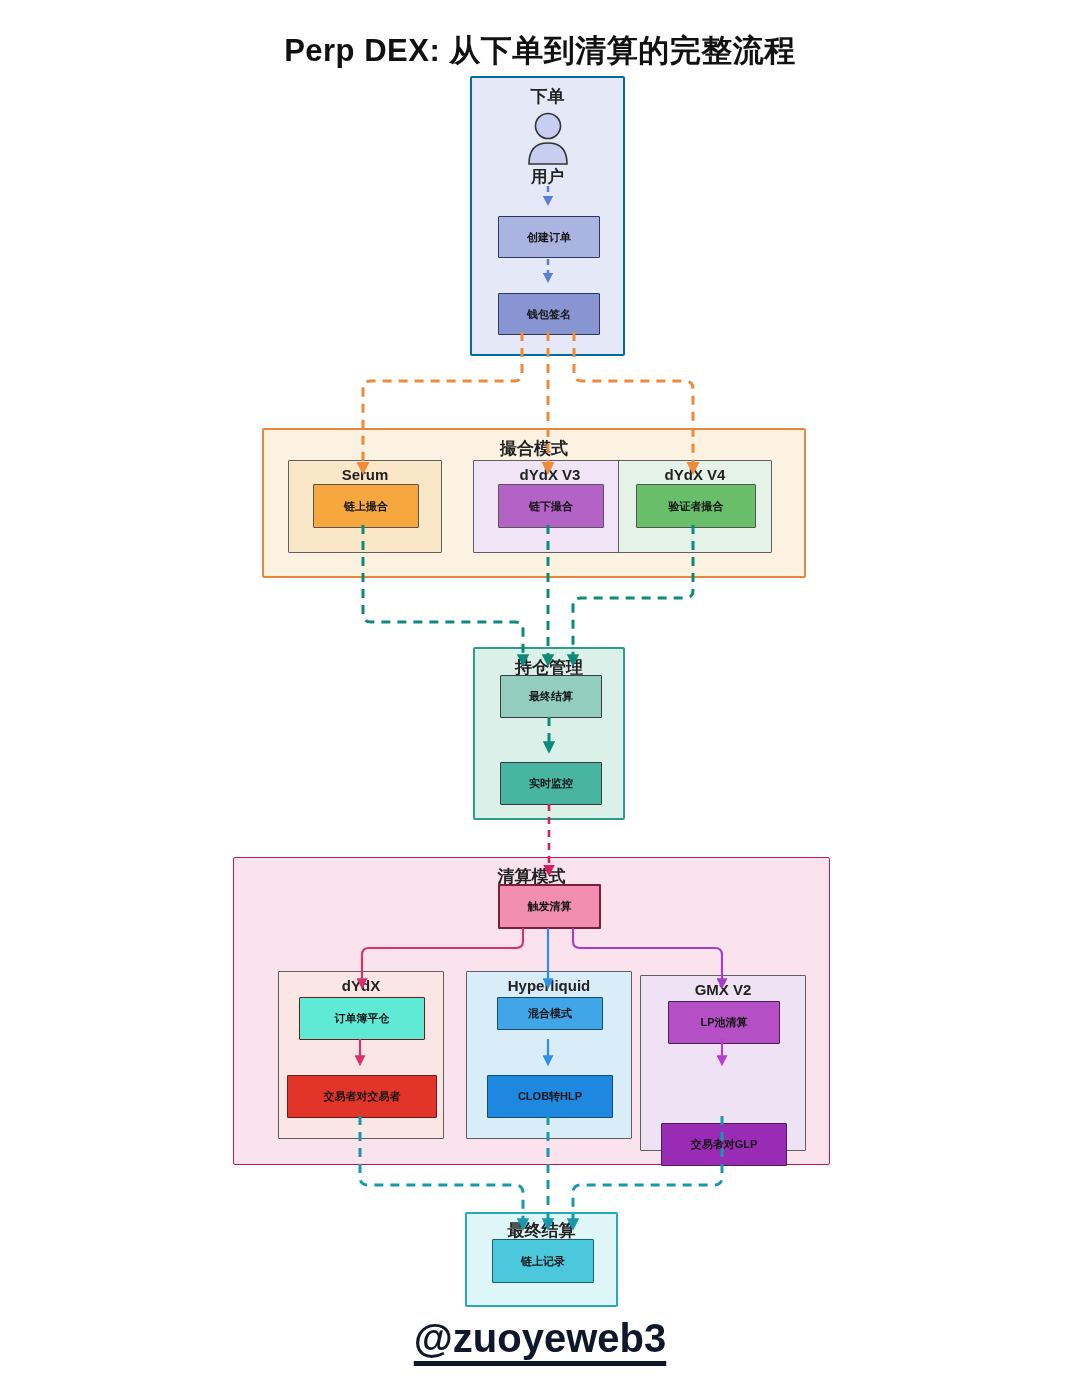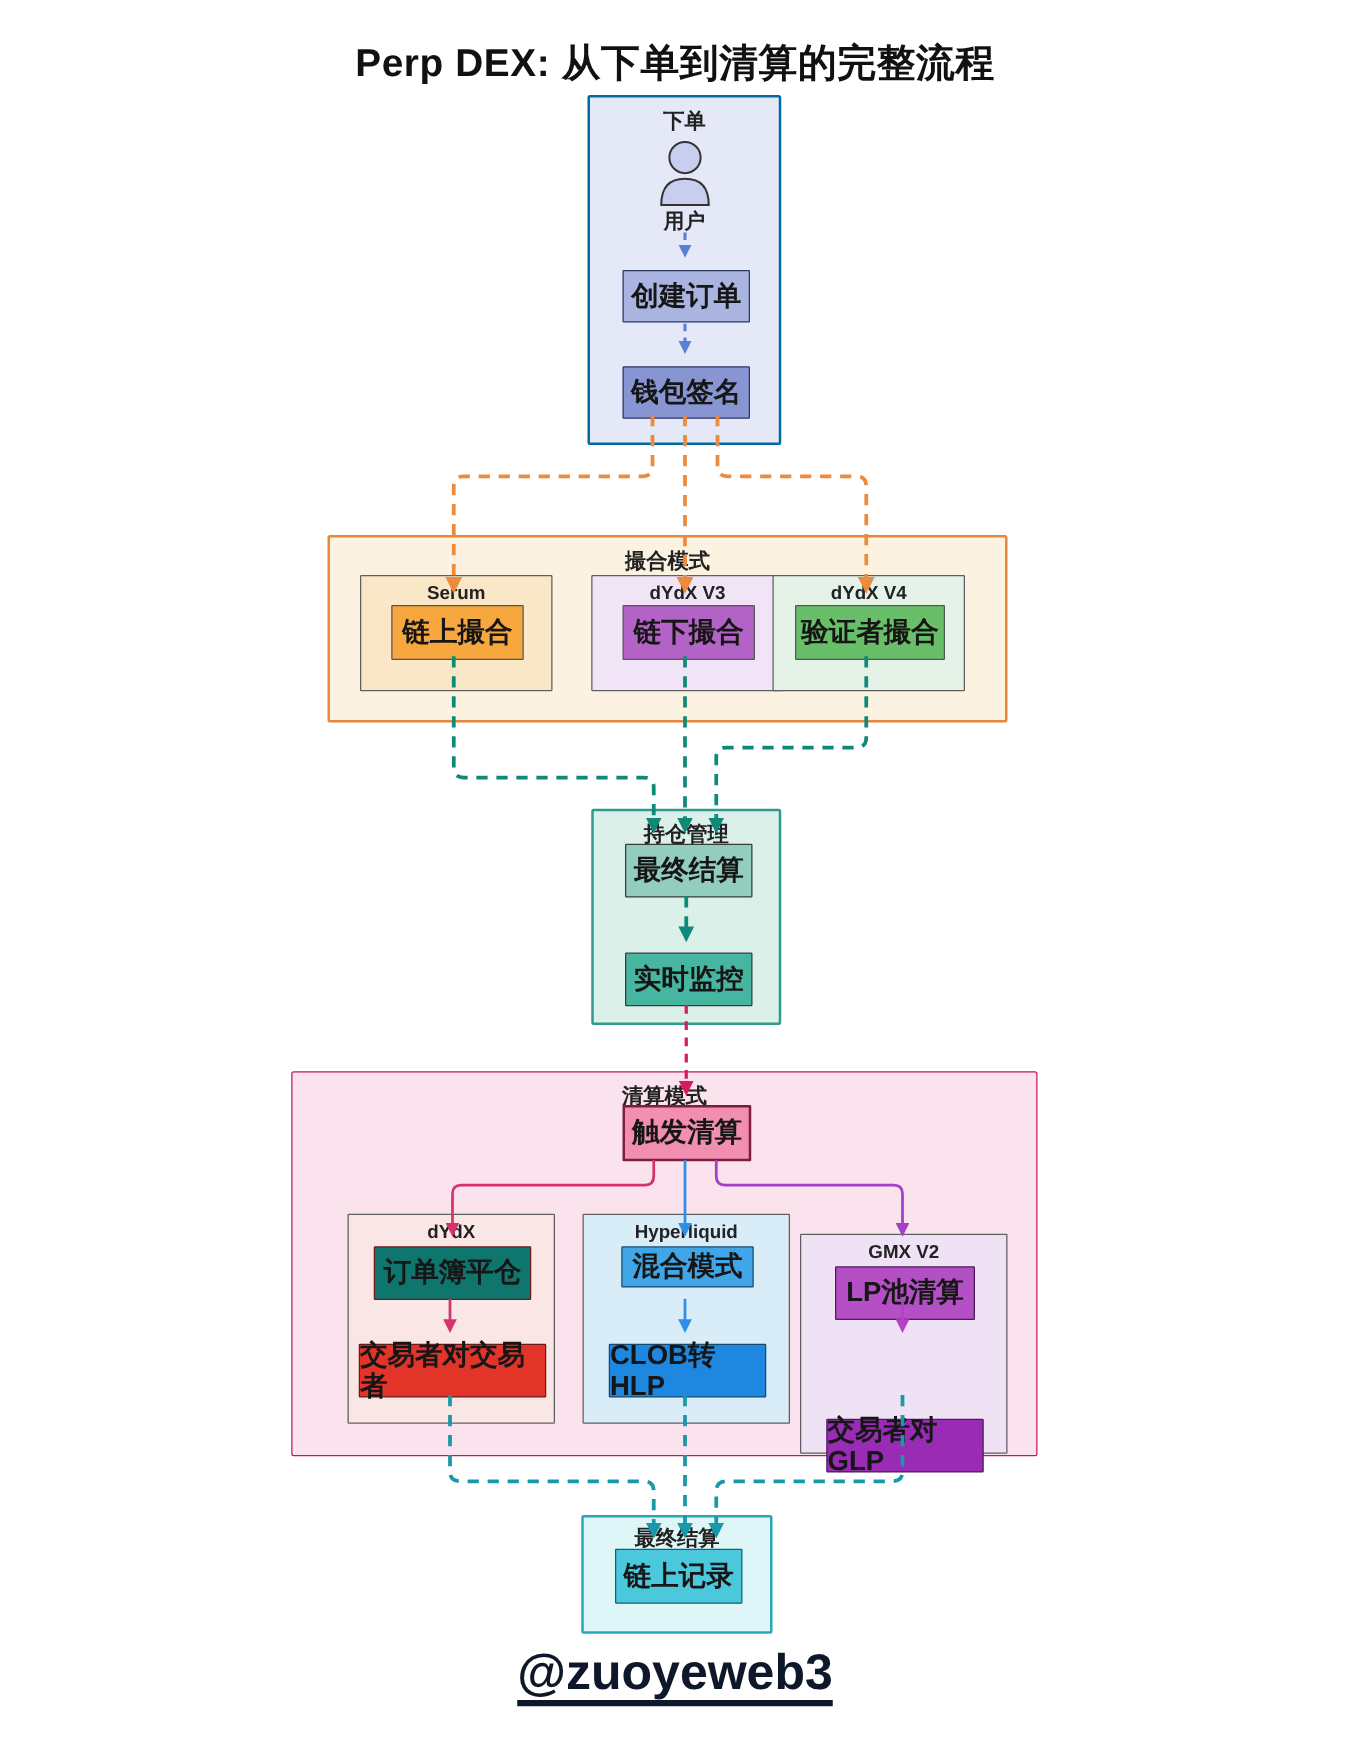--- a/index.html
+++ b/index.html
@@ -6,21 +6,21 @@
   .canvas{position:relative;width:1080px;height:1392px;margin:0 auto;background:#ffffff;overflow:hidden;}
   .page-title{position:absolute;top:30px;left:0;width:100%;text-align:center;
     font-size:31px;font-weight:800;color:#111;letter-spacing:.5px;}
   .group{position:absolute;box-sizing:border-box;border-radius:2px;}
   .group-title{position:absolute;top:7px;left:0;width:100%;text-align:center;
     font-size:17px;font-weight:600;color:#222;}
   .col{position:absolute;box-sizing:border-box;border:1.5px solid #5f5f5f;border-radius:1px;}
   .col-title{position:absolute;top:5px;left:0;width:100%;text-align:center;
     font-size:15px;font-weight:600;color:#222;}
   .node{position:absolute;box-sizing:border-box;display:flex;align-items:center;justify-content:center;
-    font-size:22px;font-weight:600;color:#161616;border:1.5px solid #3a3a3a;border-radius:1px;
+    font-size:11px;font-weight:600;color:#161616;border:1.5px solid #3a3a3a;border-radius:1px;
     text-align:left;line-height:1.1;}
   .conn{position:absolute;inset:0;pointer-events:none;}
   .user-wrap{position:absolute;left:0;width:100%;display:flex;justify-content:center;}
   .user-label{position:absolute;left:0;width:100%;text-align:center;font-size:16.5px;font-weight:600;color:#222;}
   .footer{position:absolute;top:1316px;left:0;width:100%;text-align:center;
     font-size:40px;font-weight:800;color:#0f172a;}
   .footer span{text-decoration:underline;text-decoration-thickness:5px;text-underline-offset:9px;}
 </style>
 </head>
 <body>
@@ -66,31 +66,31 @@
     <div class="node" style="left:25px;top:26px;width:102px;height:43px;background:#92CDBD;border-color:#3a3a3a;">最终结算</div>
     <div class="node" style="left:25px;top:113px;width:102px;height:43px;background:#48B5A0;border-color:#3a3a3a;">实时监控</div>
   </div>
 
   <div class="group" style="left:233px;top:857px;width:597px;height:308px;background:#FBE3ED;border:1.5px solid #C2185B;">
     <div class="group-title">清算模式</div>
     <div class="node" style="left:264px;top:26px;width:103px;height:45px;background:#F28FB0;border:2px solid #7B1E3E;">触发清算</div>
 
     <div class="col" style="left:44px;top:113px;width:166px;height:168px;background:#FAE6E4;">
       <div class="col-title">dYdX</div>
-      <div class="node" style="left:20px;top:25px;width:126px;height:43px;background:#0f766e;border-color:#6B1B1B;">订单簿平仓</div>
+      <div class="node" style="left:20px;top:25px;width:126px;height:43px;background:#5eead4;border-color:#6B1B1B;">订单簿平仓</div>
       <div class="node" style="left:8px;top:103px;width:150px;height:43px;background:#E23428;border-color:#6B1B1B;">交易者对交易者</div>
     </div>
 
     <div class="col" style="left:232px;top:113px;width:166px;height:168px;background:#D8EDF8;">
       <div class="col-title">Hyperliquid</div>
       <div class="node" style="left:30px;top:25px;width:106px;height:33px;background:#41A6E8;border-color:#17496F;">混合模式</div>
       <div class="node" style="left:20px;top:103px;width:126px;height:43px;background:#1E87E0;border-color:#17496F;font-weight:800;">CLOB转HLP</div>
     </div>
 
-    <div class="col" style="left:406px;top:129px;width:166px;height:176px;background:#EFE2F4;">
+    <div class="col" style="left:406px;top:117px;width:166px;height:176px;background:#EFE2F4;">
       <div class="col-title">GMX V2</div>
       <div class="node" style="left:27px;top:25px;width:112px;height:43px;background:#B44FC6;border-color:#4A1D59;font-weight:700;">LP池清算</div>
       <div class="node" style="left:20px;top:103px;width:126px;height:43px;background:#9A2BB5;border-color:#4A1D59;font-weight:700;margin-top:44px;">交易者对GLP</div>
     </div>
   </div>
 
   <div class="group" style="left:465px;top:1212px;width:153px;height:95px;background:#DFF6F9;border:2px solid #28A7B8;">
     <div class="group-title" style="top:5px;">最终结算</div>
     <div class="node" style="left:25px;top:25px;width:102px;height:44px;background:#4CC8DC;border-color:#17606D;">链上记录</div>
   </div>

